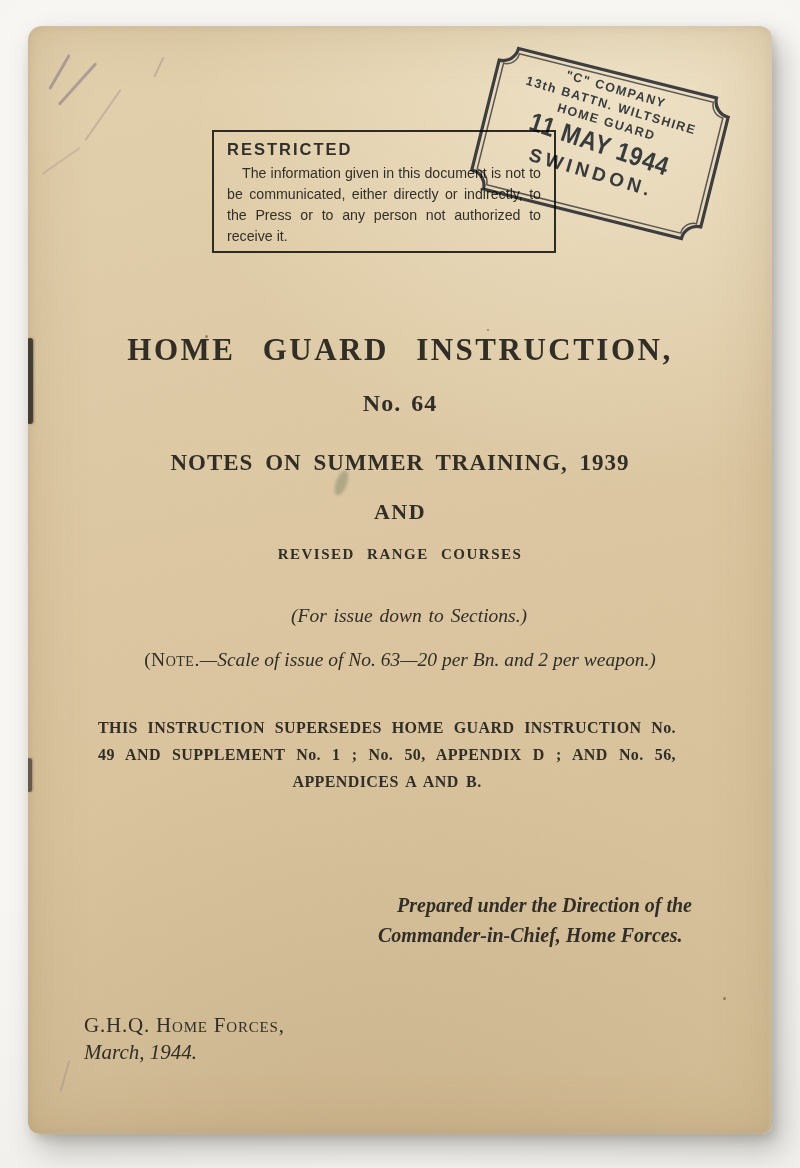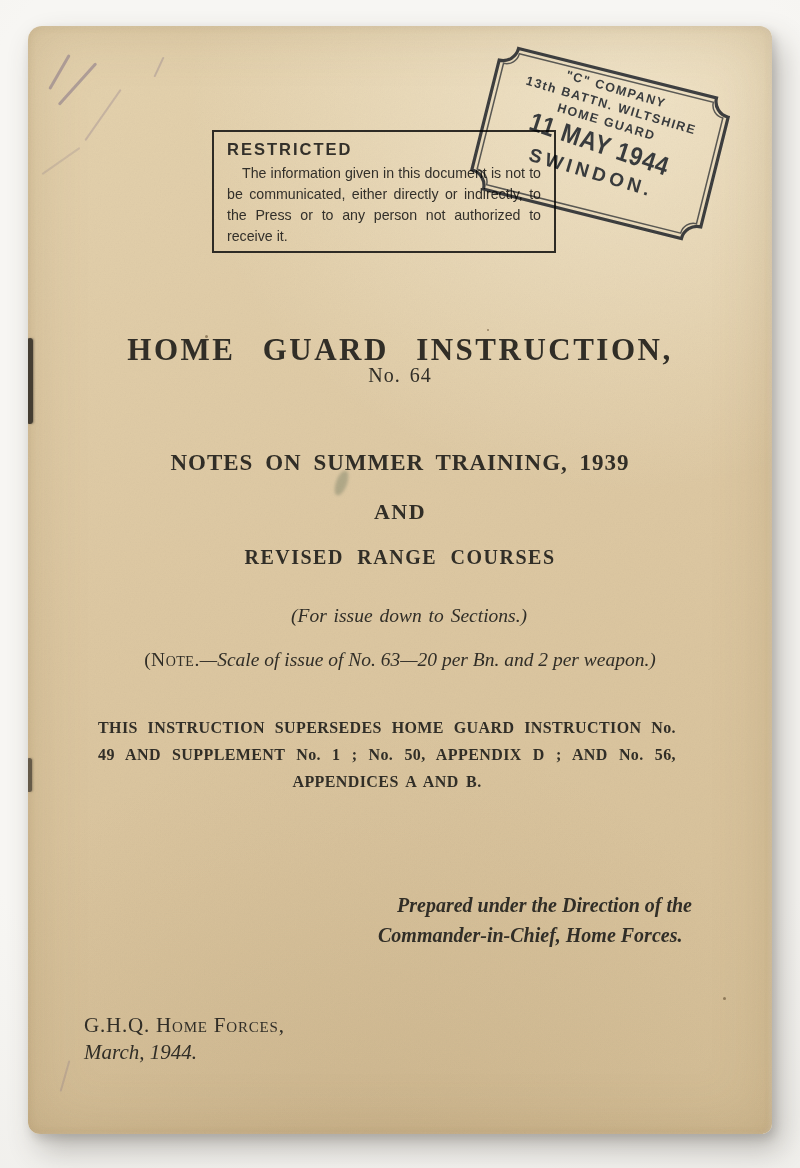--- a/index.html
+++ b/index.html
@@ -61,24 +61,24 @@
   .s-text { position:absolute; inset:0; display:flex; flex-direction:column; align-items:center;
             padding-top:9px; transform:rotate(2.5deg); }
   .s-sm   { font-size:12.5px; font-weight:bold; letter-spacing:1.5px; margin-top:3px; white-space:nowrap; }
   .s-date { font-size:26px; font-weight:bold; letter-spacing:1px; margin-top:1px; white-space:nowrap;
             transform:scaleX(0.88) rotate(2deg); }
   .s-place{ font-size:19px; font-weight:bold; letter-spacing:4px; margin-top:3px; white-space:nowrap; }
 
   
   .line { position:absolute; left:0; right:0; text-align:center; }
   .title-main { top:306px; font-weight:bold; font-size:31px; letter-spacing:2.5px; word-spacing:17px; }
-  .title-no   { top:338px; font-weight:normal; font-size:20px; letter-spacing:1px; word-spacing:3px; }
+  .title-no   { top:364px; font-weight:bold; font-size:24px; letter-spacing:1px; word-spacing:3px; }
   .sub1 { top:424px; font-weight:bold; font-size:23px; letter-spacing:1px; word-spacing:5px; }
   .sub2 { top:473px; font-weight:bold; font-size:22px; letter-spacing:1.5px; }
-  .sub3 { top:520px; font-weight:bold; font-size:20px; letter-spacing:1.5px; word-spacing:7px; }
+  .sub3 { top:520px; font-weight:bold; font-size:15px; letter-spacing:1.5px; word-spacing:7px; }
   .issue1 { top:579px; font-style:italic; font-size:19.5px; word-spacing:2px;padding-left:18px; }
   .issue2 { top:623px; font-size:19.5px; }
   .issue2 .sc { font-variant:small-caps; letter-spacing:0.5px; }
   .issue2 .it { font-style:italic; }
   .para {
     position:absolute; top:688px; left:70px; width:578px;
     font-weight:bold; font-size:16px; line-height:27px; letter-spacing:0.4px; word-spacing:3px;
     text-align:justify; text-align-last:center;
   }
   .attrib { position:absolute; top:864px; left:350px; width:345px;

